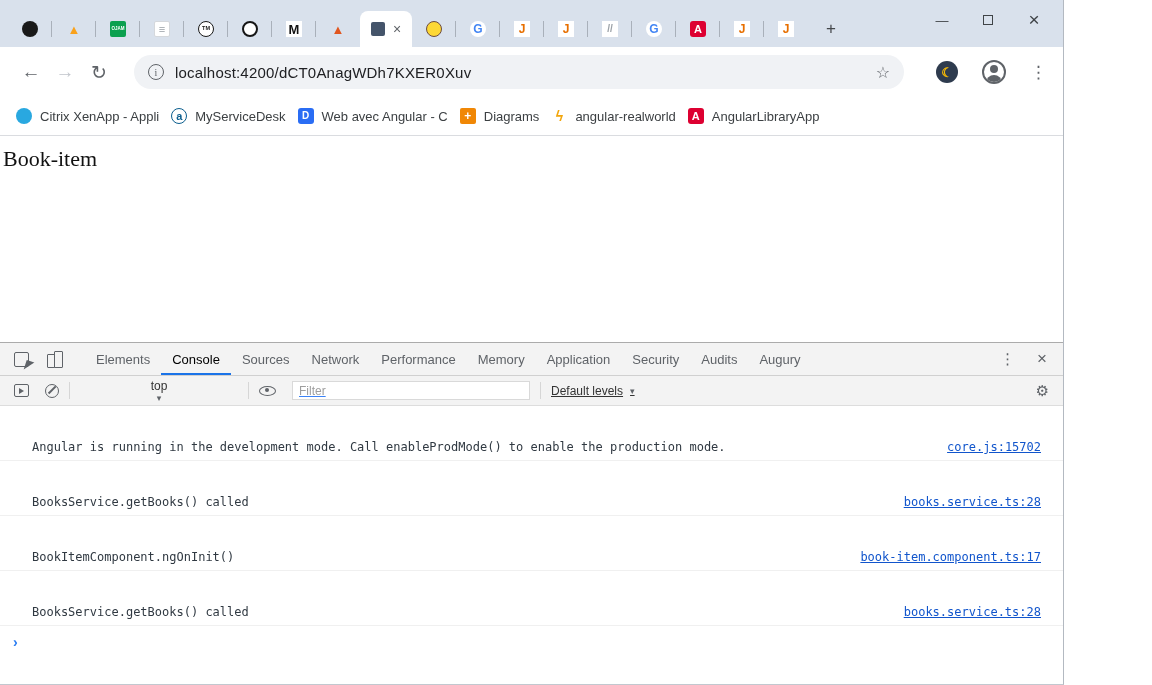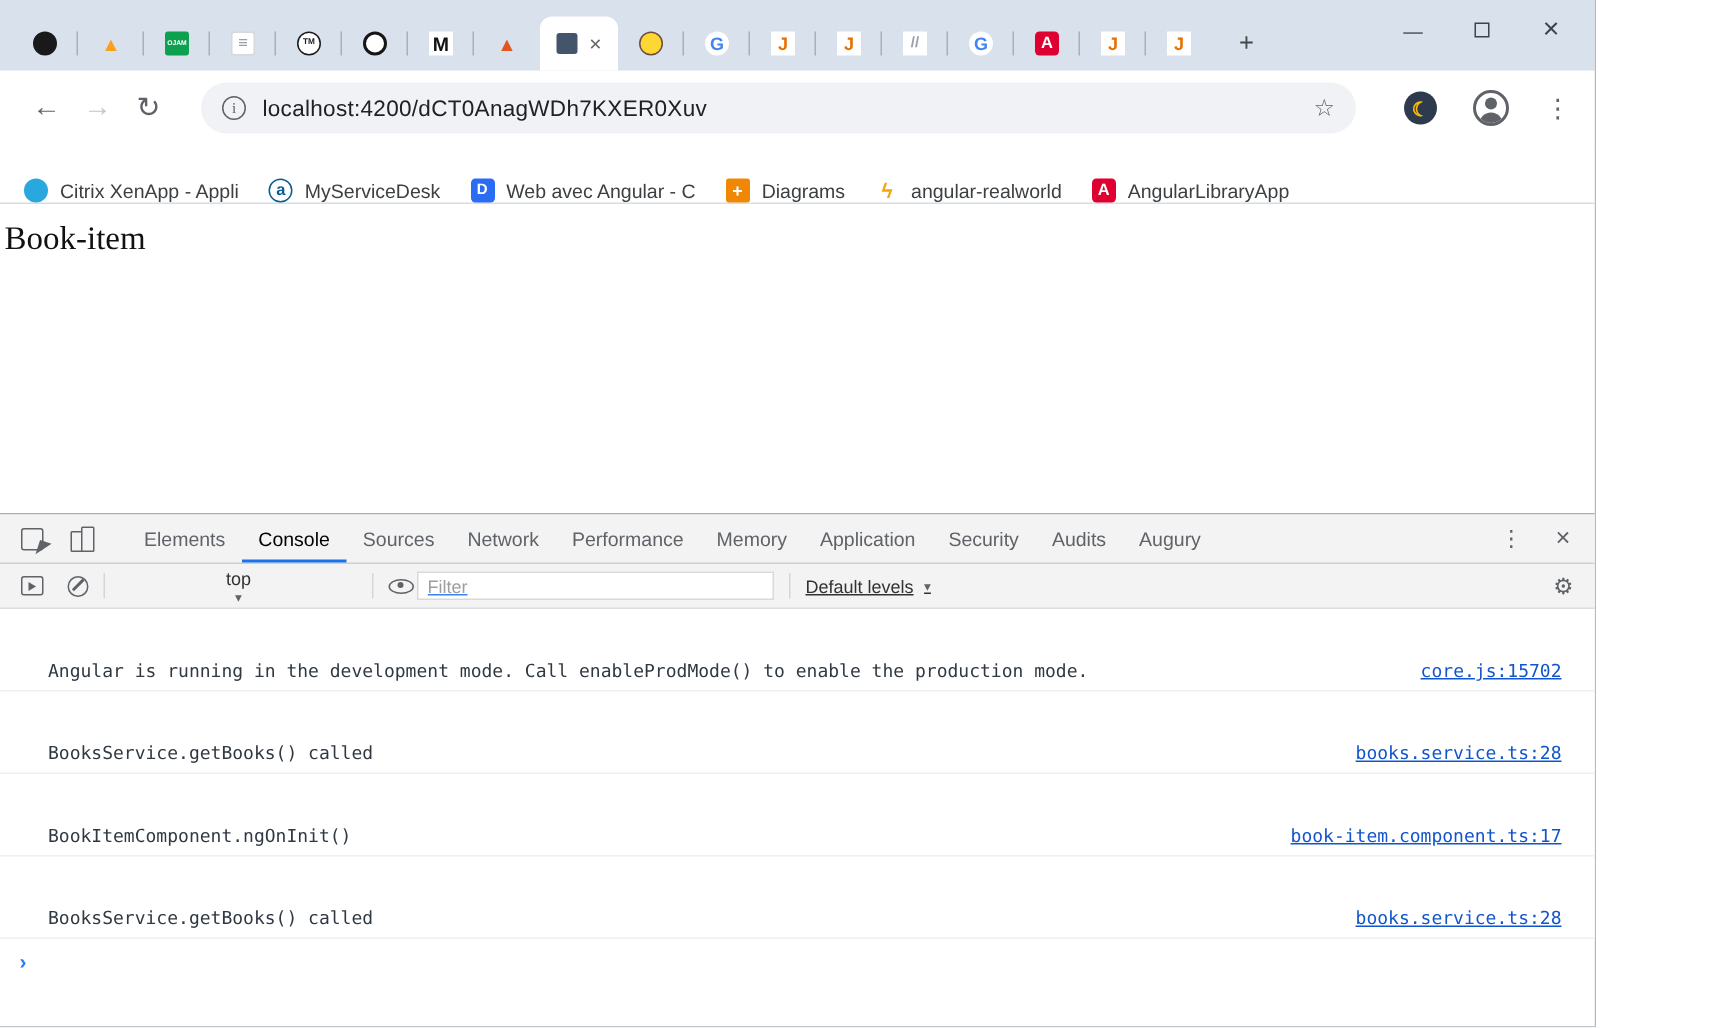--- a/index.html
+++ b/index.html
@@ -37,21 +37,21 @@
   .star { font-size:16px; color:#5f6368; cursor:pointer; }
   .nav-right { margin-left:auto; display:flex; align-items:center; gap:24px; padding-right:16px; }
   .moon-ext { width:22px; height:22px; border-radius:50%; background:#2e3b4e; color:#fbbc04; font-size:13px; font-weight:700;
               display:flex; align-items:center; justify-content:center; cursor:pointer; }
   .avatar { position:relative; width:24px; height:24px; border-radius:50%; border:2px solid #5f6368; cursor:pointer; overflow:hidden; }
   .avatar::before { content:""; position:absolute; top:3px; left:6px; width:8px; height:8px; border-radius:50%; background:#5f6368; }
   .avatar::after  { content:""; position:absolute; top:13px; left:2px; width:16px; height:9px; border-radius:8px 8px 0 0; background:#5f6368; }
   .nav-icon.menu { font-size:17px; width:auto; }
 
   
-  .bookmarks { height:39px; background:#fff; border-bottom:1px solid #dadce0; display:flex; align-items:flex-end; padding-left:16px; gap:20px; flex:0 0 auto; }
+  .bookmarks { height:39px; background:#fff; border-bottom:1px solid #dadce0; display:flex; align-items:center; padding-left:16px; gap:12px; flex:0 0 auto; }
   .bookmark { display:flex; align-items:center; gap:8px; cursor:pointer; }
   .bm-label { font-size:13px; color:#3c4043; white-space:nowrap; }
 
   
   .page { flex:1 1 auto; background:#fff; padding:10px 0 0 3px; font-family:"Liberation Serif",serif; color:#111; overflow:hidden; }
   .page-heading { font-size:22px; }
   .page-message { font-size:17px; margin-top:31px; }
 
   
   .devtools { flex:0 0 342px; border-top:1px solid #ababab; background:#fff; display:flex; flex-direction:column; }
@@ -72,21 +72,21 @@
   .dt-toolbar { height:30px; background:#f3f3f3; border-bottom:1px solid #dddddd; display:flex; align-items:center; padding-left:14px; flex:0 0 auto; }
   .console-sidebar-icon { width:15px; height:13px; border:1.5px solid #5f6368; border-radius:2px; display:flex; align-items:center; justify-content:center; cursor:pointer; }
   .console-sidebar-icon::after { content:""; width:0; height:0; border-left:5px solid #5f6368; border-top:3.5px solid transparent; border-bottom:3.5px solid transparent; }
   .clear-icon { position:relative; width:14px; height:14px; border:1.5px solid #5f6368; border-radius:50%; margin-left:16px; cursor:pointer; }
   .clear-icon::after { content:""; position:absolute; left:0.5px; top:4.7px; width:10px; height:1.6px; background:#5f6368; transform:rotate(-45deg); }
   .dt-divider { width:1px; height:17px; background:#d6d6d6; margin:0 10px; }
   .ctx-select { width:158px; display:flex; align-items:center; justify-content:space-between; padding:0 4px; font-size:12px; color:#333; cursor:pointer;flex-direction:column; }
   .dd-arrow { font-size:9px; color:#5f6368; }
   .eye-icon { position:relative; width:17px; height:10px; border:1.5px solid #5f6368; border-radius:50%; cursor:pointer; }
   .eye-icon::after { content:""; position:absolute; left:4.5px; top:1.5px; width:4px; height:4px; border-radius:50%; background:#5f6368; }
-  .filter-input { width:238px; height:19px; margin-left:2px; border:1px solid #d9d9d9; background:#fff; font-size:12px; padding:0 6px; outline:none; font-family:"Liberation Sans",sans-serif; color:#3b82f6;text-decoration:underline; }
+  .filter-input { width:238px; height:19px; margin-left:16px; border:1px solid #d9d9d9; background:#fff; font-size:12px; padding:0 6px; outline:none; font-family:"Liberation Sans",sans-serif; color:#3b82f6;text-decoration:underline; }
   .filter-input::placeholder { color:#9e9e9e; }
   .levels { display:flex; align-items:center; gap:7px; font-size:12px; color:#333; cursor:pointer;text-decoration:underline; }
   .dt-spacer { flex:1; }
   .gear { font-size:15px; color:#5f6368; padding-right:14px; cursor:pointer; }
 
   .console-messages { background:#fff; font-family:"DejaVu Sans Mono","Liberation Mono",monospace; font-size:12px; color:#303942; flex:0 0 auto; }
   .console-row { display:flex; align-items:baseline; padding:4px 22px 4px 32px; border-bottom:1px solid #f0f0f0; line-height:17px; }
   .msg-text { white-space:nowrap; overflow:hidden;margin-top:29px; }
   .msg-source { margin-left:auto; padding-left:24px; color:#1155cc; text-decoration:underline; cursor:pointer; white-space:nowrap; }
   .console-prompt { padding:7px 0 0 13px; }

